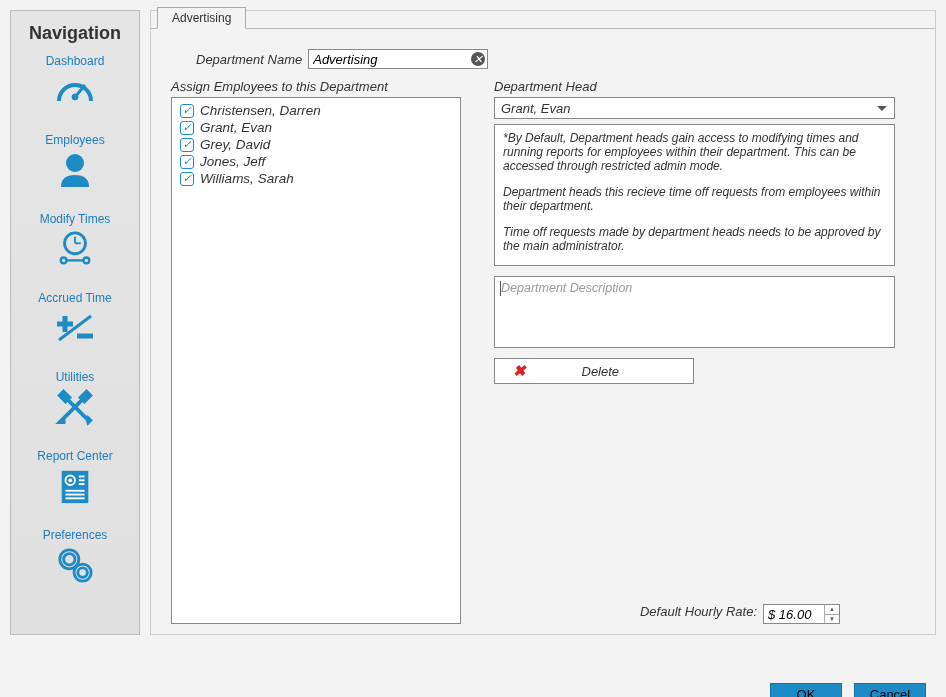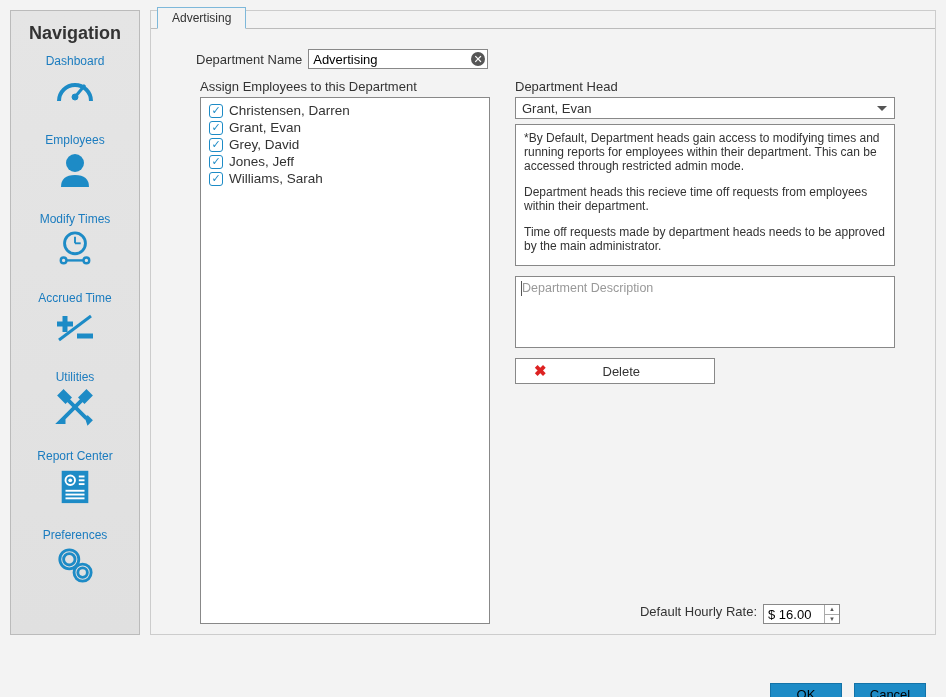--- a/index.html
+++ b/index.html
@@ -67,20 +67,21 @@
       z-index: 2;
     }
     .form-area {
       position: absolute;
       top: 17px;
       left: 0; right: 0; bottom: 0;
       border-top: 1px solid #bbb;
       padding: 20px 40px 10px 20px;
       display: flex;
       flex-direction: column;
+      font-style: italic;
     }
     .name-row {
       display: flex;
       align-items: center;
       margin-bottom: 10px;
       margin-left: 25px;
     }
     .name-row label { margin-right: 6px; }
     .name-input-wrap {
       position: relative;
@@ -102,24 +103,23 @@
       border-radius: 50%;
       background: #555;
       color: #fff;
       text-align: center;
       line-height: 14px;
       font-size: 11px;
       cursor: pointer;
     }
     .two-col {
       display: flex;
-      gap: 25px;
+      gap: 33px;
       flex: 1;
       min-height: 0;
-      margin-left: 29px;
     }
     .col-left { width: 290px; display: flex; flex-direction: column; }
     .col-right { flex: 1; display: flex; flex-direction: column; }
     .section-label { margin-bottom: 3px; }
     .emp-list {
       flex: 1;
       border: 1px solid #888;
       background: #fff;
       padding: 4px 8px;
       overflow: auto;

